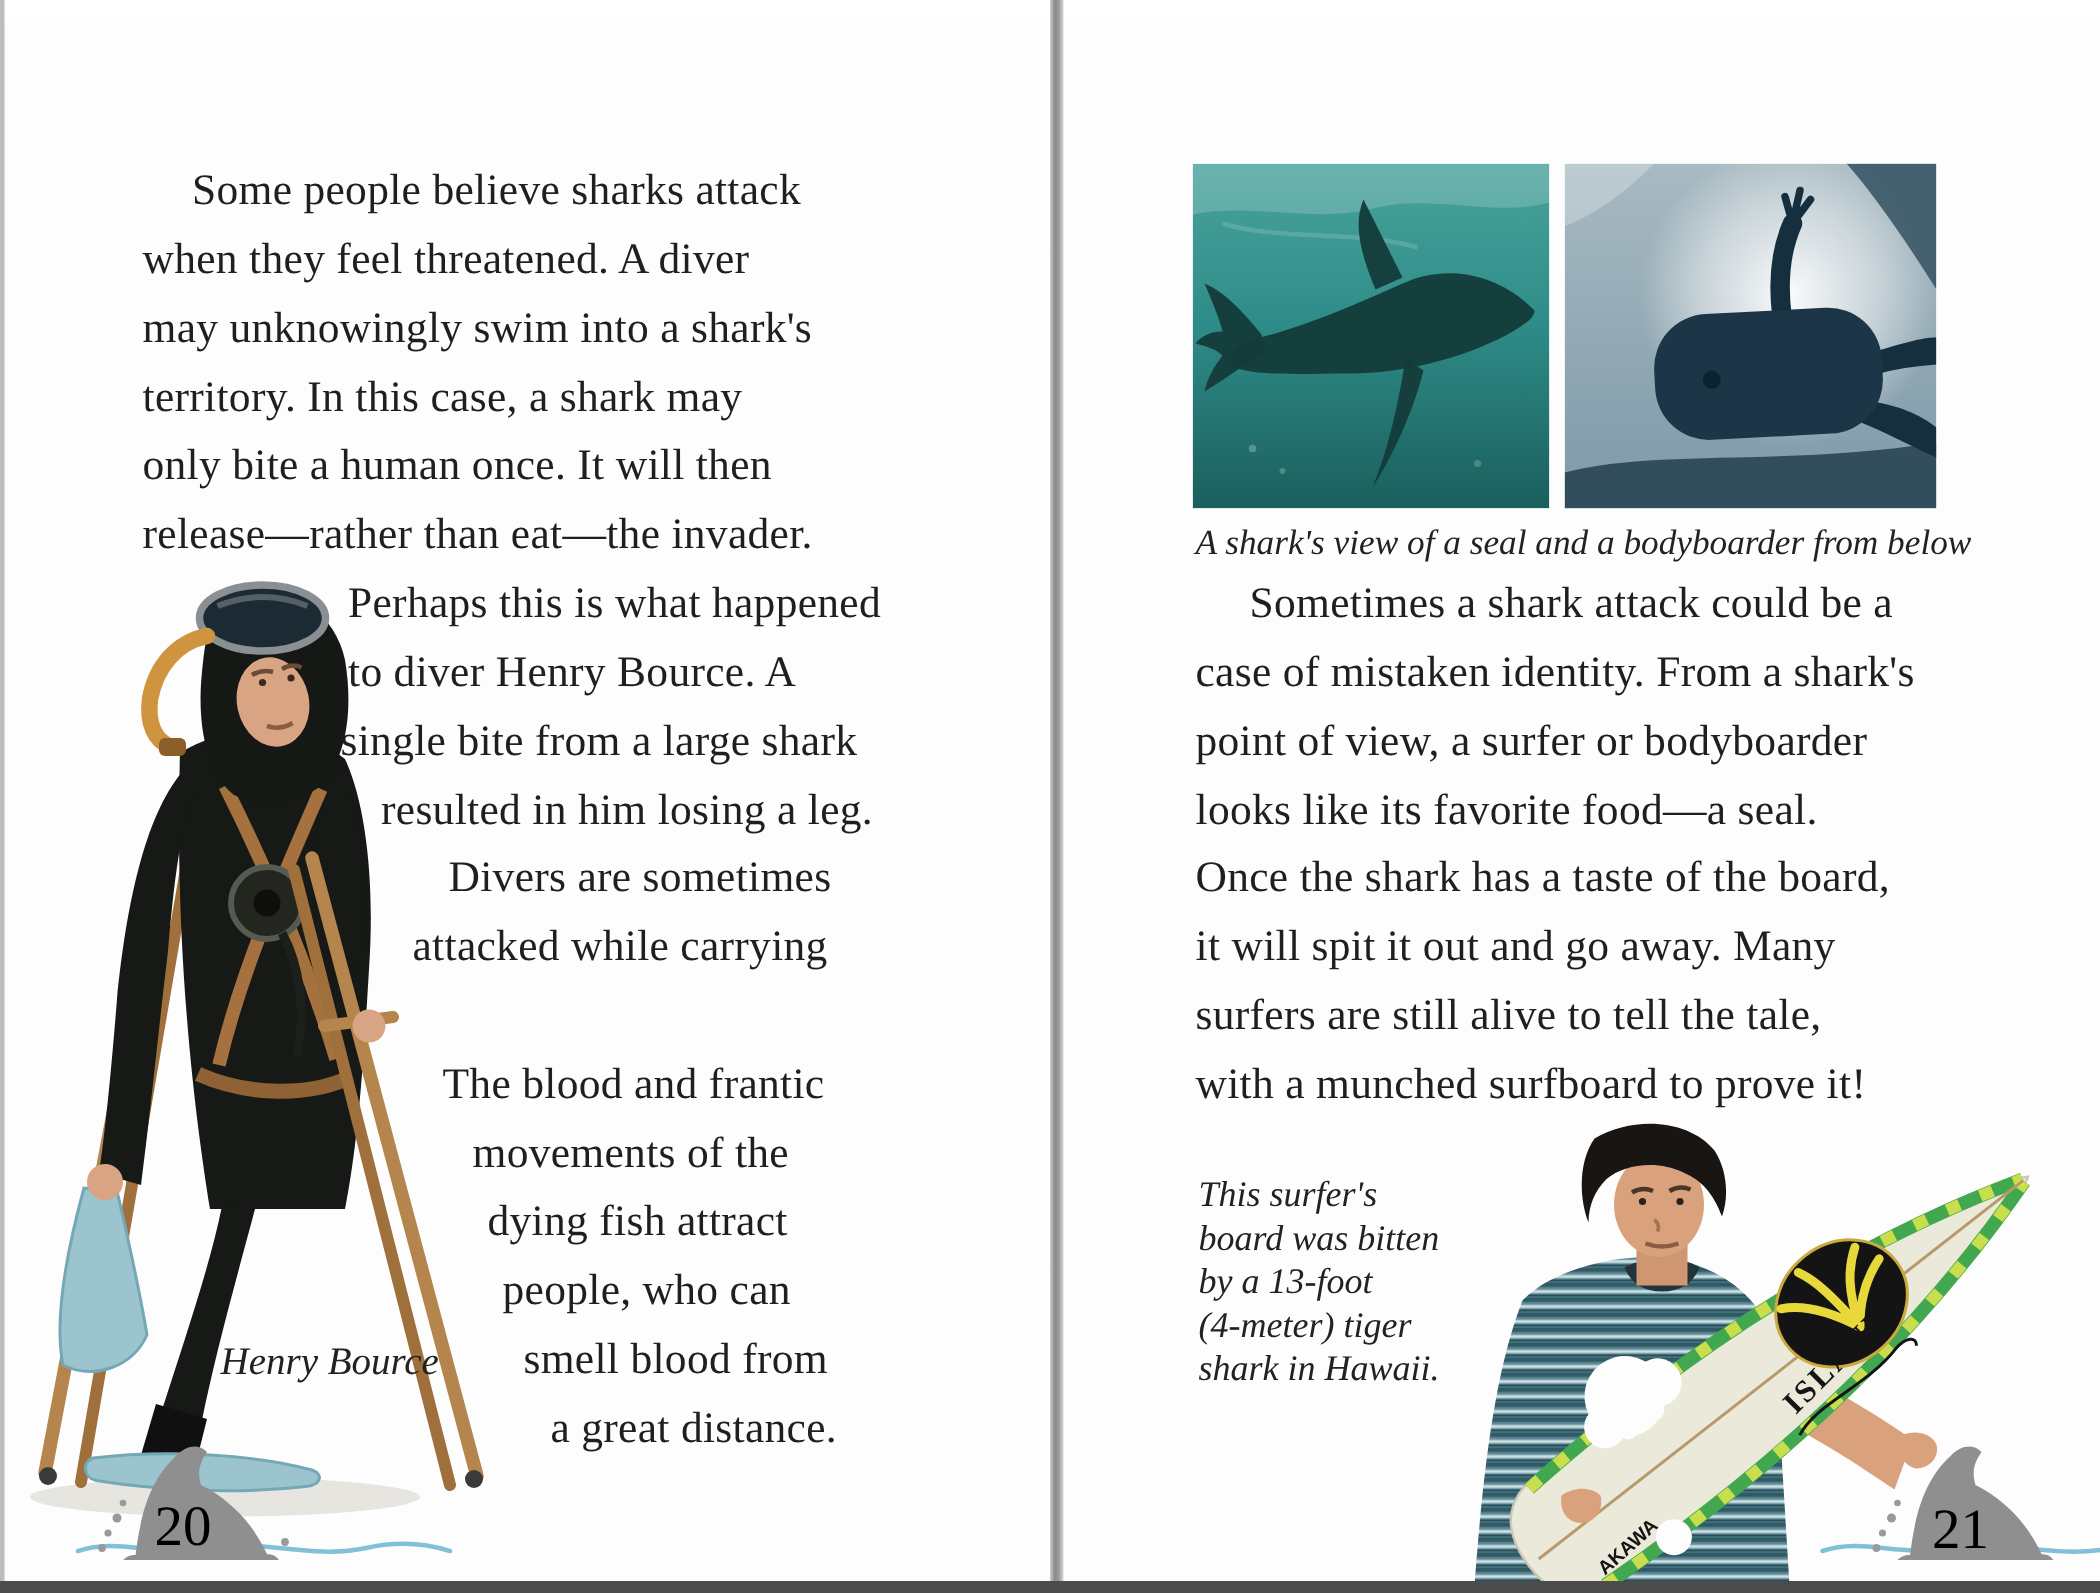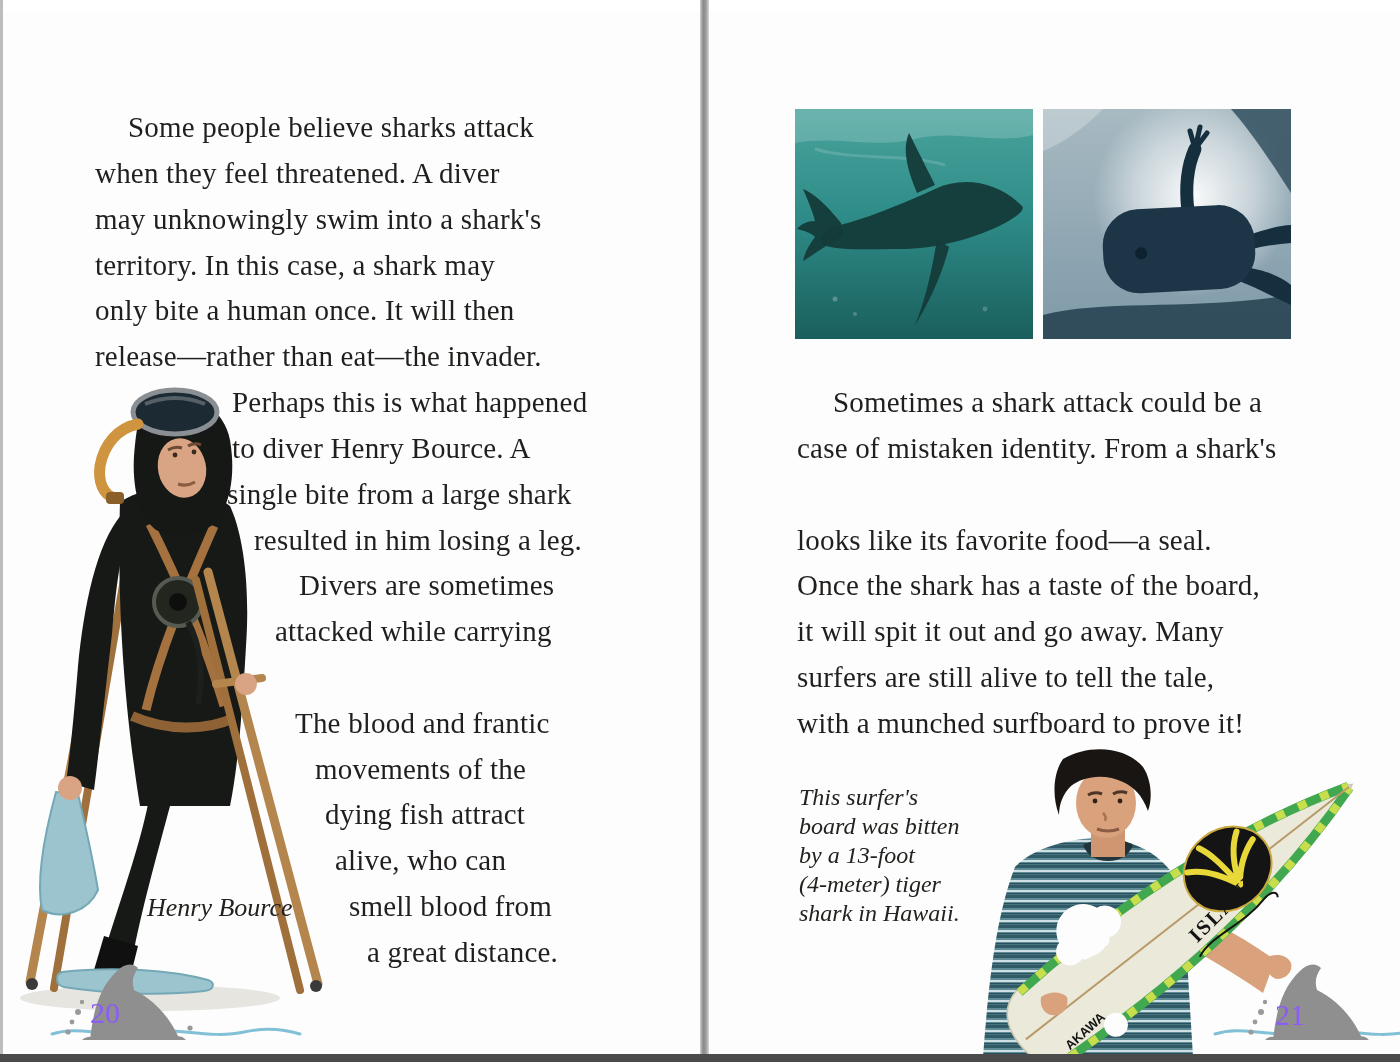--- a/index.html
+++ b/index.html
@@ -13,22 +13,22 @@
   .left-edge{position:absolute;left:0;top:0;width:3px;height:1054px;background:#bdbdbd;}
   .bottom-edge{position:absolute;left:0;bottom:0;width:1400px;height:8px;background:#4b4b4b;}
   .bl{position:absolute;font-size:29px;line-height:33px;white-space:nowrap;letter-spacing:.2px;}
   .cap{position:absolute;font-style:italic;white-space:nowrap;color:#24221f;}
   .henry{font-size:26px;}
   .photo-cap{font-size:23.5px;}
   .surfcap{font-size:24px;}
   .photo{position:absolute;overflow:hidden;}
   .finbadge{position:absolute;width:270px;height:92px;}
   .finbadge svg{position:absolute;left:0;top:0;}
-  .finnum{position:absolute;left:52px;top:34px;width:64px;text-align:left;
-          font-size:30px;color:#8b5cf6;}
+  .finnum{position:absolute;left:52px;top:34px;width:64px;text-align:center;
+          font-size:38px;color:#000000;}
   .finnum21{left:68px;top:36px;}
   svg{display:block;}
 </style>
 </head>
 <body>
 
 <div class="book">
 
   <div class="page page-left">
 
@@ -40,21 +40,21 @@
     <div class="bl" style="left:95px;top:328px">release—rather than eat—the invader.</div>
     <div class="bl" style="left:232px;top:374px">Perhaps this is what happened</div>
     <div class="bl" style="left:232px;top:420px">to diver Henry Bource. A</div>
     <div class="bl" style="left:227px;top:466px">single bite from a large shark</div>
     <div class="bl" style="left:254px;top:512px">resulted in him losing a leg.</div>
     <div class="bl" style="left:299px;top:557px">Divers are sometimes</div>
     <div class="bl" style="left:275px;top:603px">attacked while carrying</div>
     <div class="bl" style="left:315px;top:741px">movements of the</div>
     <div class="bl" style="left:295px;top:695px">The blood and frantic</div>
     <div class="bl" style="left:325px;top:786px">dying fish attract</div>
-    <div class="bl" style="left:335px;top:832px">alive, who can</div>
+    <div class="bl" style="left:335px;top:832px">people, who can</div>
     <div class="bl" style="left:349px;top:878px">smell blood from</div>
     <div class="bl" style="left:367px;top:924px">a great distance.</div>
 
     <div class="photo" style="left:0;top:372px;width:345px;height:640px">
       <svg width="345" height="640" viewBox="0 0 345 640">
         <ellipse cx="150" cy="614" rx="130" ry="13" fill="#e7e5e0"></ellipse>
 
         <line x1="112" y1="165" x2="30" y2="598" stroke="#b5854e" stroke-width="9" stroke-linecap="round"></line>
         <line x1="128" y1="172" x2="54" y2="604" stroke="#a0703c" stroke-width="8" stroke-linecap="round"></line>
         <circle cx="32" cy="600" r="6" fill="#3a3a3a"></circle>
@@ -170,23 +170,25 @@
         <path d="M145,102 C142,78 144,58 152,40" stroke="#152f3f" stroke-width="13" fill="none" stroke-linecap="round"></path>
         <path d="M152,40 L147,22 M152,40 L157,18 M152,40 L164,24" stroke="#152f3f" stroke-width="5" stroke-linecap="round" fill="none"></path>
 
         <g transform="rotate(-3 140 140)">
           <rect x="60" y="98" width="152" height="84" rx="36" fill="#1c3647"></rect>
           <circle cx="98" cy="142" r="6" fill="#0c2230"></circle>
         </g>
       </svg>
     </div>
 
+    <div class="cap photo-cap" style="left:88px;top:337px">A shark's view of a seal and a bodyboarder from below</div>
 
     <div class="bl" style="left:124px;top:374px">Sometimes a shark attack could be a</div>
     <div class="bl" style="left:88px;top:420px">case of mistaken identity. From a shark's</div>
+    <div class="bl" style="left:88px;top:466px">point of view, a surfer or bodyboarder</div>
     <div class="bl" style="left:88px;top:512px">looks like its favorite food—a seal.</div>
     <div class="bl" style="left:88px;top:557px">Once the shark has a taste of the board,</div>
     <div class="bl" style="left:88px;top:603px">it will spit it out and go away. Many</div>
     <div class="bl" style="left:88px;top:649px">surfers are still alive to tell the tale,</div>
     <div class="bl" style="left:88px;top:695px">with a munched surfboard to prove it!</div>
 
     <div class="cap surfcap" style="left:90px;top:772px">This surfer's</div>
     <div class="cap surfcap" style="left:90px;top:801px">board was bitten</div>
     <div class="cap surfcap" style="left:90px;top:830px">by a 13-foot</div>
     <div class="cap surfcap" style="left:90px;top:859px">(4-meter) tiger</div>

